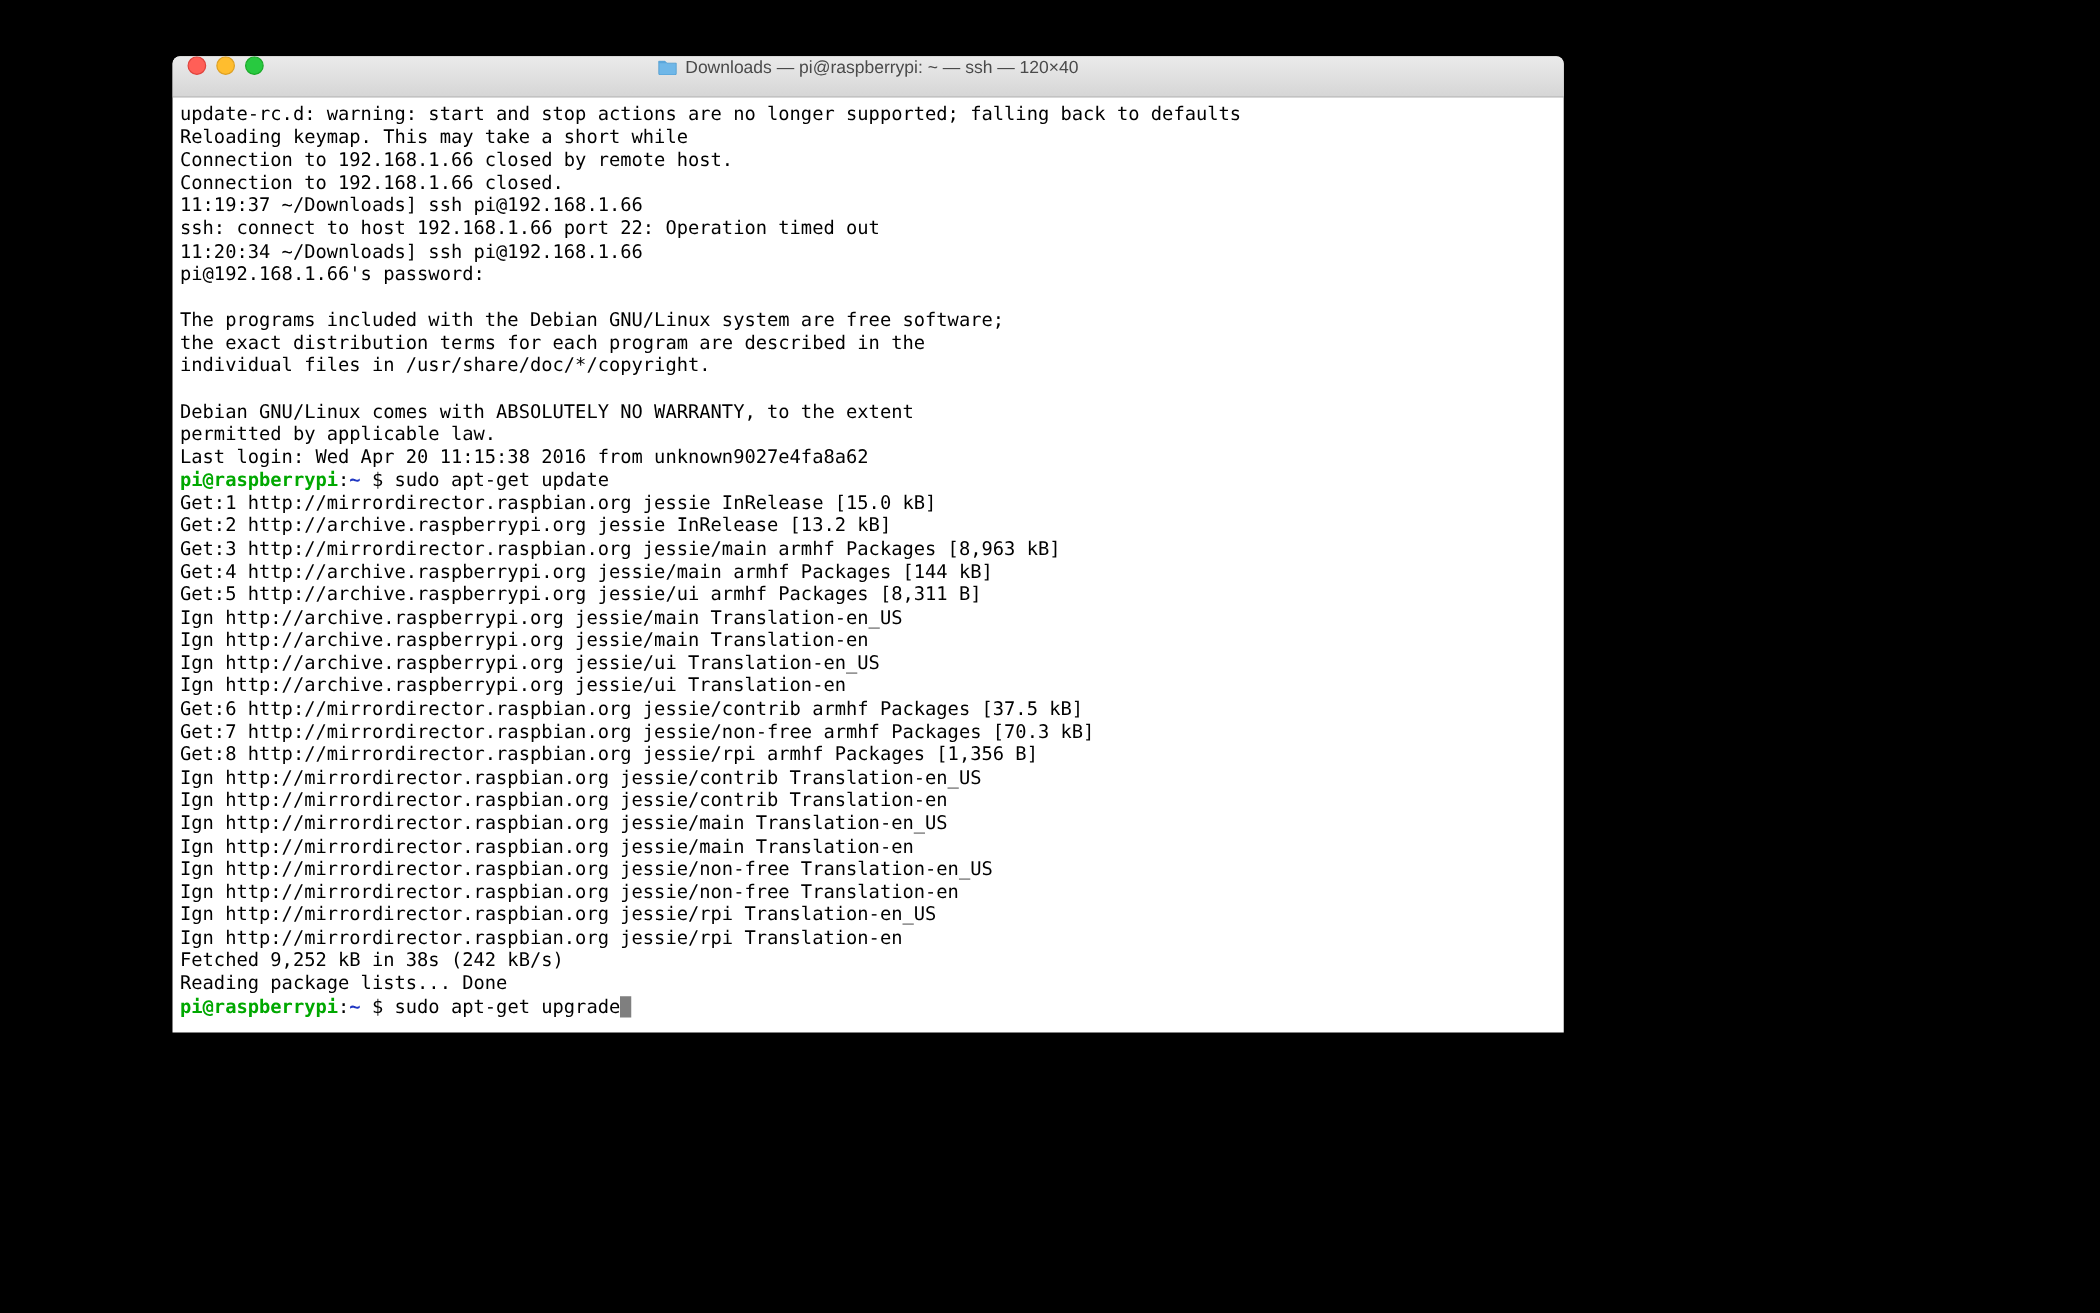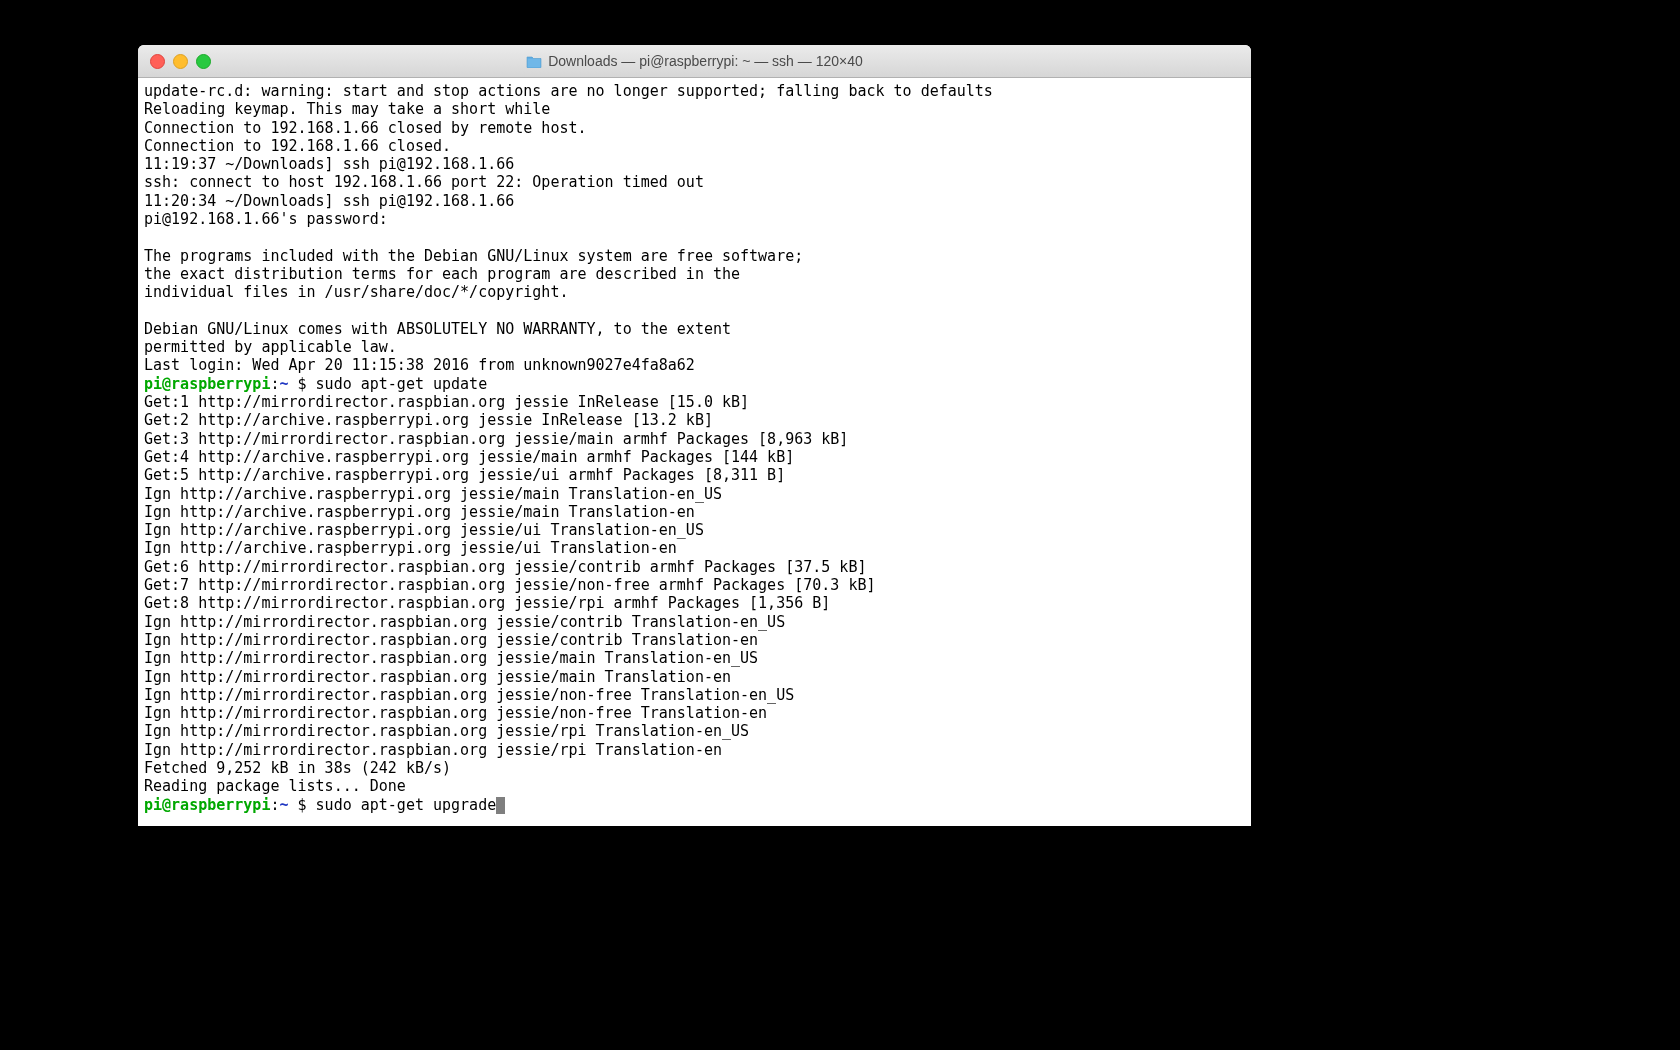--- a/index.html
+++ b/index.html
@@ -22,21 +22,20 @@
     box-shadow: 0 10px 40px rgba(0,0,0,0.5);
     display: flex;
     flex-direction: column;
     overflow: hidden;
   }
   .titlebar {
     height: 32px;
     background: linear-gradient(to bottom, #ebebeb, #d6d6d6);
     border-bottom: 1px solid #b1b1b1;
     display: flex;
-    align-items: center;
     position: relative;
     flex-shrink: 0;
   }
   .traffic-lights {
     display: flex;
     gap: 8px;
     margin-left: 12px;
   }
   .traffic-light {
     width: 13px;

